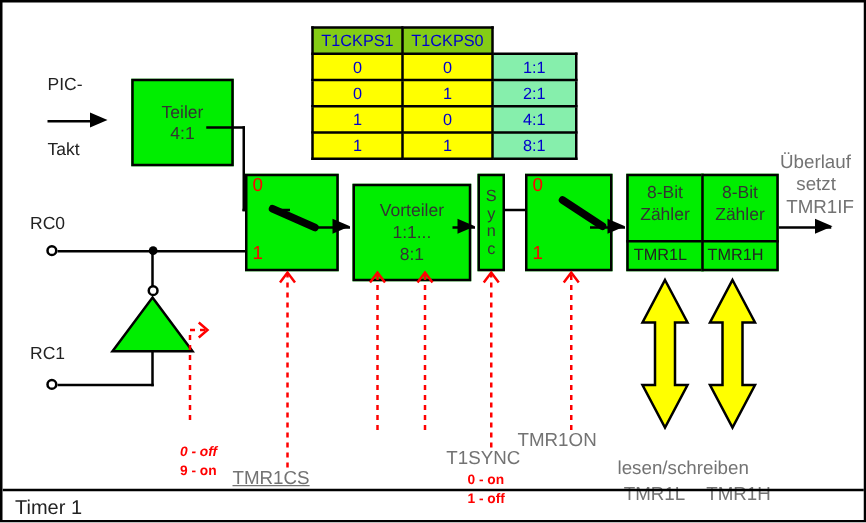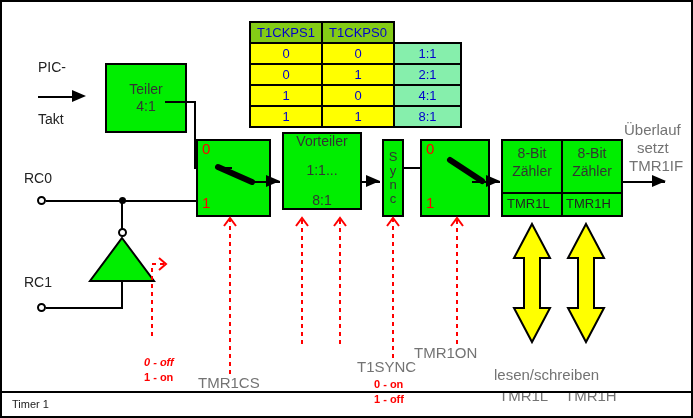--- a/index.html
+++ b/index.html
@@ -133,21 +133,21 @@
   <div class="sw-num" style="left:200px;top:192px;">1</div>
   <svg style="left:194px;top:137px;" width="75" height="78">
     <line x1="22" y1="28" x2="56" y2="43" stroke="#000000" stroke-width="6" stroke-linecap="round"></line>
   </svg>
   <div class="wh" style="left:222px;top:165px;width:8px;"></div>
   <div class="wh" style="left:250px;top:179px;width:28px;"></div>
   <svg style="left:264px;top:171px;" width="16" height="16">
     <polygon points="0,2 14,8 0,14" fill="#000000"></polygon>
   </svg>
 
-  <div class="blk" style="left:280px;top:130px;width:80px;height:78px;gap:12px;">
+  <div class="blk" style="left:280px;top:145px;width:95px;height:78px;">
     <span>Vorteiler</span>
     <span>1:1...</span>
     <span>8:1</span>
   </div>
   <div class="wh" style="left:360px;top:179px;width:18px;"></div>
   <svg style="left:364px;top:171px;" width="16" height="16">
     <polygon points="0,2 14,8 0,14" fill="#000000"></polygon>
   </svg>
 
   <div class="blk" style="left:380px;top:137px;width:22px;height:78px;line-height:14px;">
@@ -219,31 +219,31 @@
       <polyline points="157,256 164,262 157,268"></polyline>
       <polyline points="222,224 228,216 234,224"></polyline>
       <polyline points="294,224 300,216 306,224"></polyline>
       <polyline points="332,224 338,216 344,224"></polyline>
       <polyline points="385,224 391,216 397,224"></polyline>
       <polyline points="449,224 455,216 461,224"></polyline>
     </g>
   </svg>
 
   <div class="redsm" style="left:142px;top:354px;font-style:italic;">0 - off</div>
-  <div class="redsm" style="left:142px;top:369px;">1 - on</div>
-
-  <div class="red" style="left:196px;top:372px;">TMR1CS</div>
+  <div class="redsm" style="left:142px;top:369px;">9 - on</div>
+
+  <div class="red" style="left:184px;top:372px;text-decoration:underline;">TMR1CS</div>
 
 
   <div class="red" style="left:355px;top:356px;">T1SYNC</div>
   <div class="redsm" style="left:372px;top:376px;">0 - on</div>
   <div class="redsm" style="left:372px;top:391px;">1 - off</div>
 
   <div class="red" style="left:412px;top:342px;">TMR1ON</div>
 
   <div class="red" style="left:492px;top:364px;">lesen/schreiben</div>
   <div class="red" style="left:497px;top:385px;">TMR1L</div>
   <div class="red" style="left:563px;top:385px;">TMR1H</div>
 
   <div class="sep" style="left:0px;top:389px;width:693px;"></div>
-  <div class="lbl" style="left:10px;top:396px;font-size:11px;">Timer 1</div>
+  <div class="lbl" style="left:10px;top:396px;font-size:16px;">Timer 1</div>
 
 </div>
 
 </body></html>

